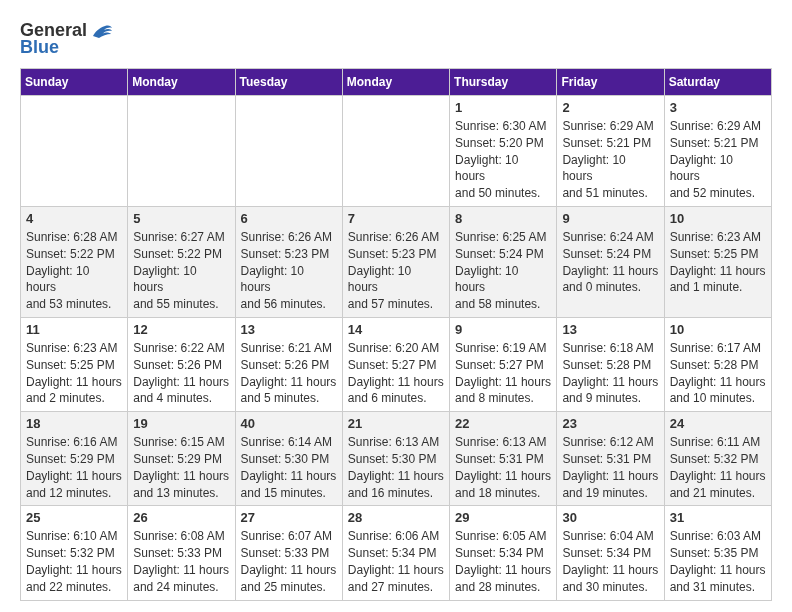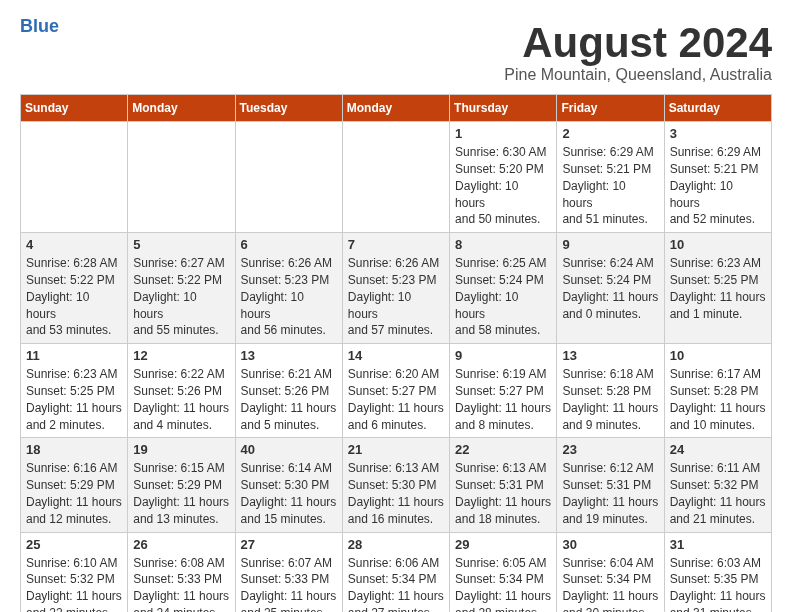--- a/index.html
+++ b/index.html
@@ -74,33 +74,35 @@
     td.empty {
       background: #f9f9f9;
     }
     tr:nth-child(even) td {
       background-color: #f2f2f2;
     }
     tr:nth-child(odd) td {
       background-color: #ffffff;
     }
     tr:first-child th {
-      background-color: #c2410c;
+      background-color: #4c1d95;
     }
   </style>
 </head>
 <body>
 
 <div class="header">
   <div class="logo">
+    <div class="logo-text">
+      <span style="font-size:18px;font-weight:bold;color:#333;">General</span>
+      <svg width="22" height="18" viewBox="0 0 22 18" style="margin-left:2px;">
+        <path d="M2 14 C4 10, 8 6, 14 4 C18 3, 20 4, 21 6 C19 5, 16 5.5, 13 8 C17 6, 20 7, 21 9 C18 8, 14 9, 11 12 C14 10, 18 10, 20 12 C16 12, 11 14, 8 16 Z" fill="#2e6db4"></path>
+      </svg>
+    </div>
     <span style="font-size:18px;font-weight:bold;color:#2e6db4;margin-top:-4px;">Blue</span>
-  </div>
-  <div class="title-section">
-    <div class="month-title">August 2024</div>
-    <div class="location">Pine Mountain, Queensland, Australia</div>
   </div>
 </div>
 
 <table>
   <thead>
     <tr>
     <th>Sunday</th>
         <th>Monday</th>
         <th>Tuesday</th>
         <th>Monday</th>

